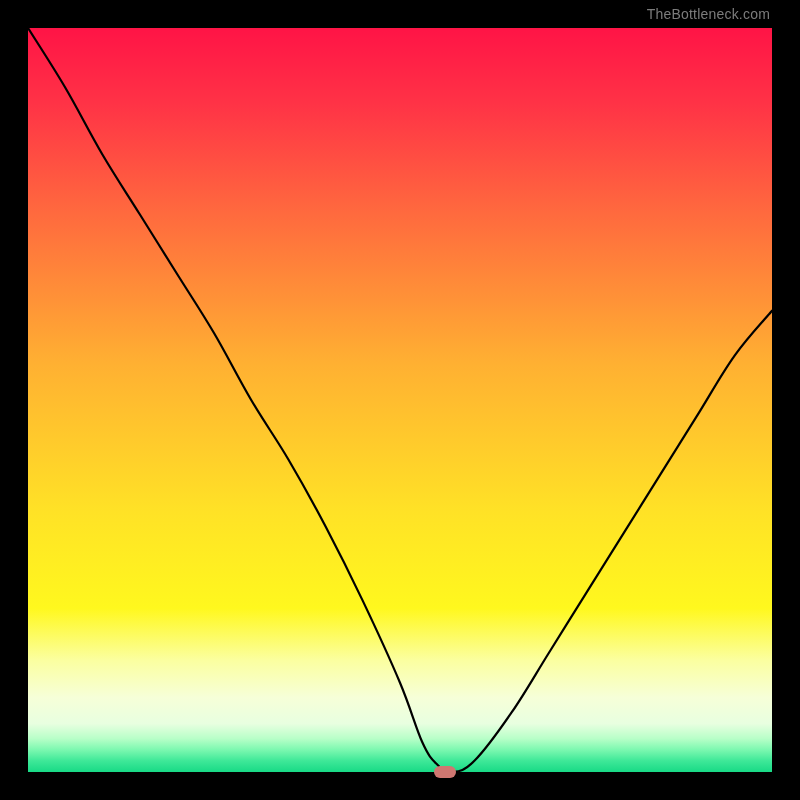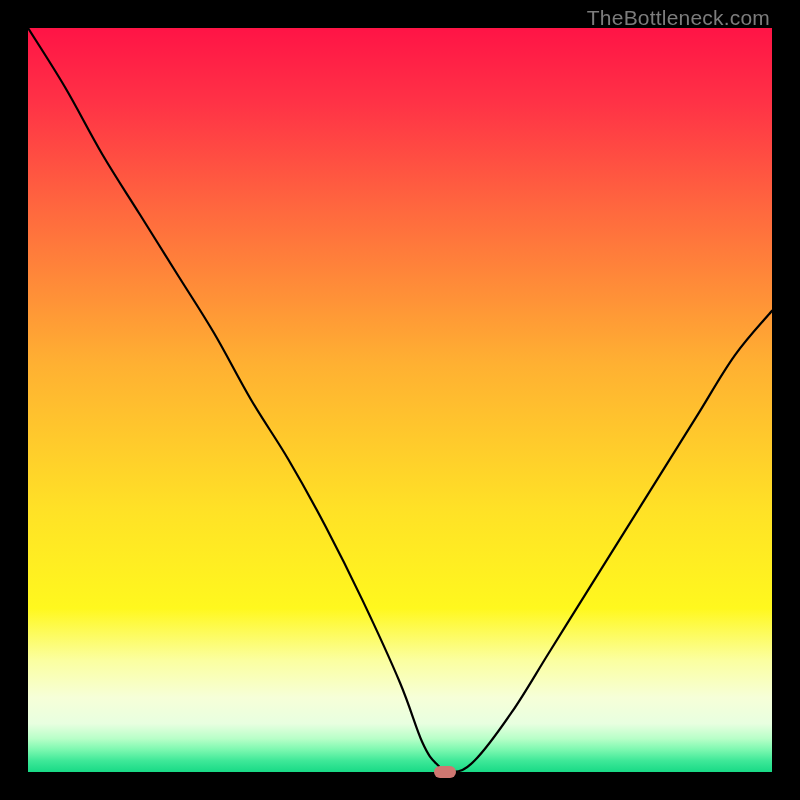--- a/index.html
+++ b/index.html
@@ -30,21 +30,21 @@
   }
   .curve-svg {
     position: absolute;
     inset: 0;
   }
   .watermark {
     position: absolute;
     top: 6px;
     right: 30px;
     color: #7c7c7c;
-    font-size: 21px;
+    font-size: 14px;
     font-weight: 500;
     letter-spacing: 0.2px;
   }
   .marker {
     position: absolute;
     width: 22px;
     height: 12px;
     border-radius: 6px;
     transform: translate(-50%, -50%);
   }

